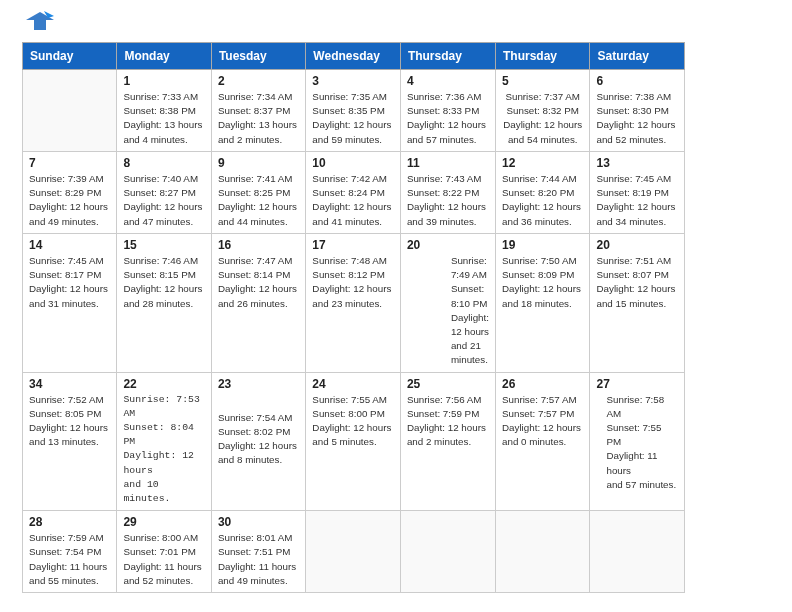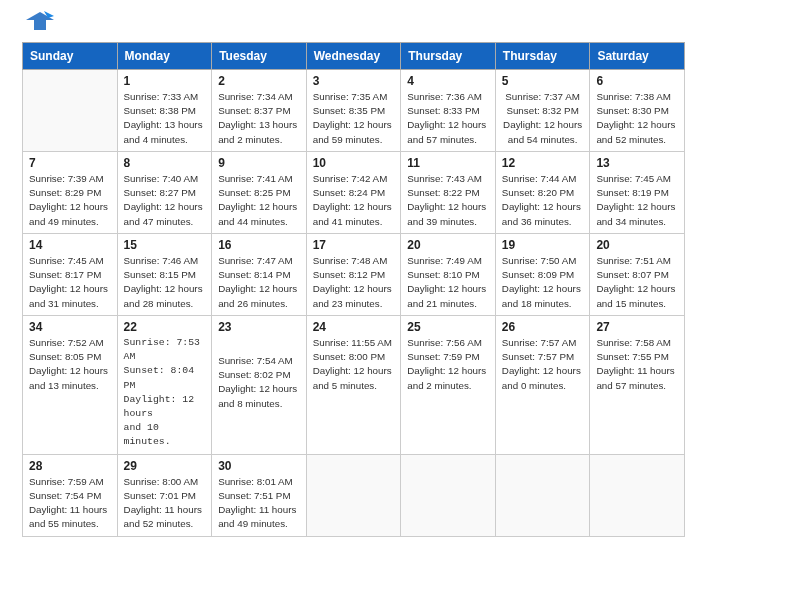--- a/index.html
+++ b/index.html
@@ -249,21 +249,21 @@
           </td>
           <td>
             <div class="day-number">17</div>
             <div class="day-info" style="white-space: pre-line;">Sunrise: 7:48 AM
 Sunset: 8:12 PM
 Daylight: 12 hours
 and 23 minutes.</div>
           </td>
           <td>
             <div class="day-number">20</div>
-            <div class="day-info" style="white-space: pre-line;">Sunrise: 7:49 AM
+            <div class="day-info" style="white-space: pre-line; margin-left: 44px;">Sunrise: 7:49 AM
 Sunset: 8:10 PM
 Daylight: 12 hours
 and 21 minutes.</div>
           </td>
           <td>
             <div class="day-number">19</div>
             <div class="day-info" style="white-space: pre-line;">Sunrise: 7:50 AM
 Sunset: 8:09 PM
 Daylight: 12 hours
 and 18 minutes.</div>
@@ -293,42 +293,42 @@
           </td>
           <td>
             <div class="day-number">23</div>
             <div class="day-info" style="white-space: pre-line; margin-top: 20px;">Sunrise: 7:54 AM
 Sunset: 8:02 PM
 Daylight: 12 hours
 and 8 minutes.</div>
           </td>
           <td>
             <div class="day-number">24</div>
-            <div class="day-info" style="white-space: pre-line;">Sunrise: 11:55 AM
+            <div class="day-info" style="white-space: pre-line;">Sunrise: 7:55 AM
 Sunset: 8:00 PM
 Daylight: 12 hours
 and 5 minutes.</div>
           </td>
           <td>
             <div class="day-number">25</div>
             <div class="day-info" style="white-space: pre-line;">Sunrise: 7:56 AM
 Sunset: 7:59 PM
 Daylight: 12 hours
 and 2 minutes.</div>
           </td>
           <td>
             <div class="day-number">26</div>
             <div class="day-info" style="white-space: pre-line;">Sunrise: 7:57 AM
 Sunset: 7:57 PM
 Daylight: 12 hours
 and 0 minutes.</div>
           </td>
           <td>
             <div class="day-number">27</div>
-            <div class="day-info" style="white-space: pre-line;">Sunrise: 7:58 AM
+            <div class="day-info" style="white-space: pre-line; margin-left: 10px;">Sunrise: 7:58 AM
 Sunset: 7:55 PM
 Daylight: 11 hours
 and 57 minutes.</div>
           </td>
         </tr>
         <tr>
           <td>
             <div class="day-number">28</div>
             <div class="day-info" style="white-space: pre-line;">Sunrise: 7:59 AM
 Sunset: 7:54 PM

